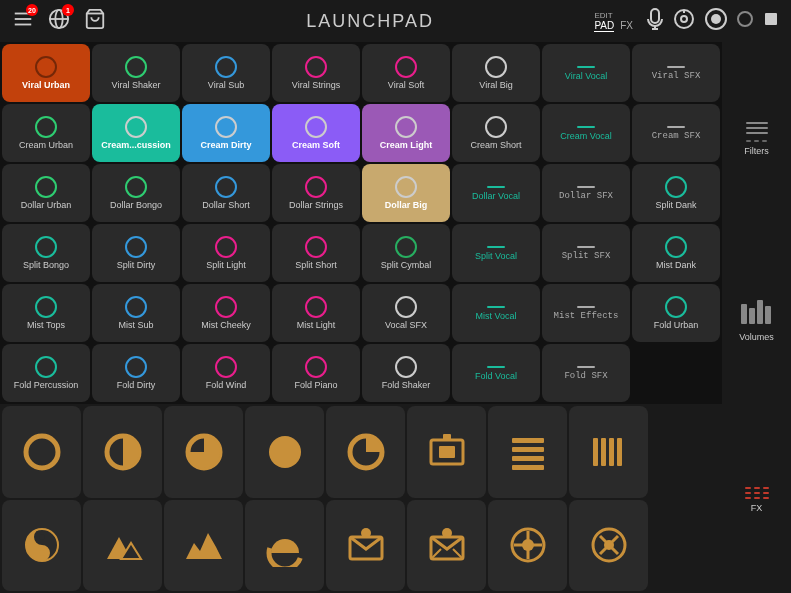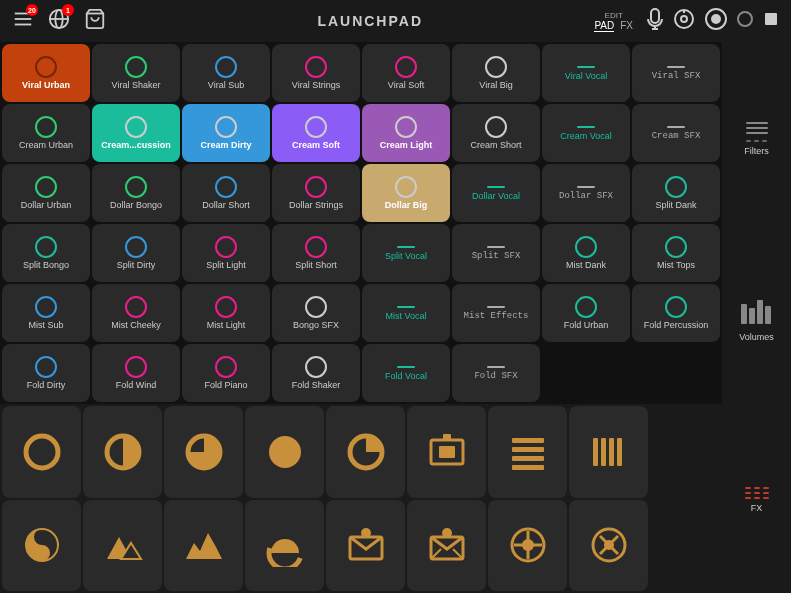--- a/index.html
+++ b/index.html
@@ -16,25 +16,25 @@
     #header {
       display: flex;
       align-items: center;
       justify-content: space-between;
       height: 42px;
       padding: 0 12px;
       background: #1a1a1a;
     }
     .header-left { display: flex; align-items: center; gap: 14px; }
     .header-right { display: flex; align-items: center; gap: 10px; }
-    .header-center { font-size: 14px; font-weight: 700; letter-spacing: 2px; color: #ccc; margin-left: 40px; }
+    .header-center { font-size: 18px; font-weight: 400; letter-spacing: 2px; color: #ccc; margin-left: 40px; }
     .badge-icon { position: relative; }
     .badge-icon svg { width: 22px; height: 22px; }
     .badge { position: absolute; top: -4px; right: -4px; background: red; border-radius: 50%; width: 12px; height: 12px; font-size: 7px; display: flex; align-items: center; justify-content: center; color: #fff; font-weight: bold; }
-    .edit-group { display: flex; flex-direction: column; align-items: center; font-size: 8px; color: #aaa; margin-right: 4px; }
+    .edit-group { display: flex; flex-direction: column; align-items: flex-start; font-size: 8px; color: #aaa; margin-right: 4px; }
     .edit-tabs { display: flex; gap: 6px; font-size: 10px; color: #aaa; }
     .edit-tab-active { color: #fff; border-bottom: 1px solid #fff; }
 
     
     #main {
       display: flex;
       height: calc(593px - 42px);
     }
 
     #grid-area {
@@ -401,20 +401,24 @@
           <div class="pad-label">Split Dirty</div>
         </div>
         <div class="pad">
           <div class="pad-circle circle-pink"></div>
           <div class="pad-label">Split Light</div>
         </div>
         <div class="pad">
           <div class="pad-circle circle-pink"></div>
           <div class="pad-label">Split Short</div>
         </div>
+        <div class="pad">
+          <div class="pad-circle circle-green-light"></div>
+          <div class="pad-label">Split Cymbal</div>
+        </div>
         <div class="pad pad-vocal">
           <div class="pad-dash">
             <div class="dash-line"></div>
           </div>
           <div class="pad-label">Split Vocal</div>
         </div>
         <div class="pad pad-sfx">
           <div class="pad-dash">
             <div class="dash-line"></div>
           </div>
@@ -435,21 +439,21 @@
         <div class="pad">
           <div class="pad-circle circle-pink"></div>
           <div class="pad-label">Mist Cheeky</div>
         </div>
         <div class="pad">
           <div class="pad-circle circle-pink"></div>
           <div class="pad-label">Mist Light</div>
         </div>
         <div class="pad">
           <div class="pad-circle circle-white"></div>
-          <div class="pad-label">Bongo SFX</div>
+          <div class="pad-label">Vocal SFX</div>
         </div>
         <div class="pad pad-vocal">
           <div class="pad-dash">
             <div class="dash-line"></div>
           </div>
           <div class="pad-label">Mist Vocal</div>
         </div>
         <div class="pad pad-sfx">
           <div class="pad-dash">
             <div class="dash-line"></div>

